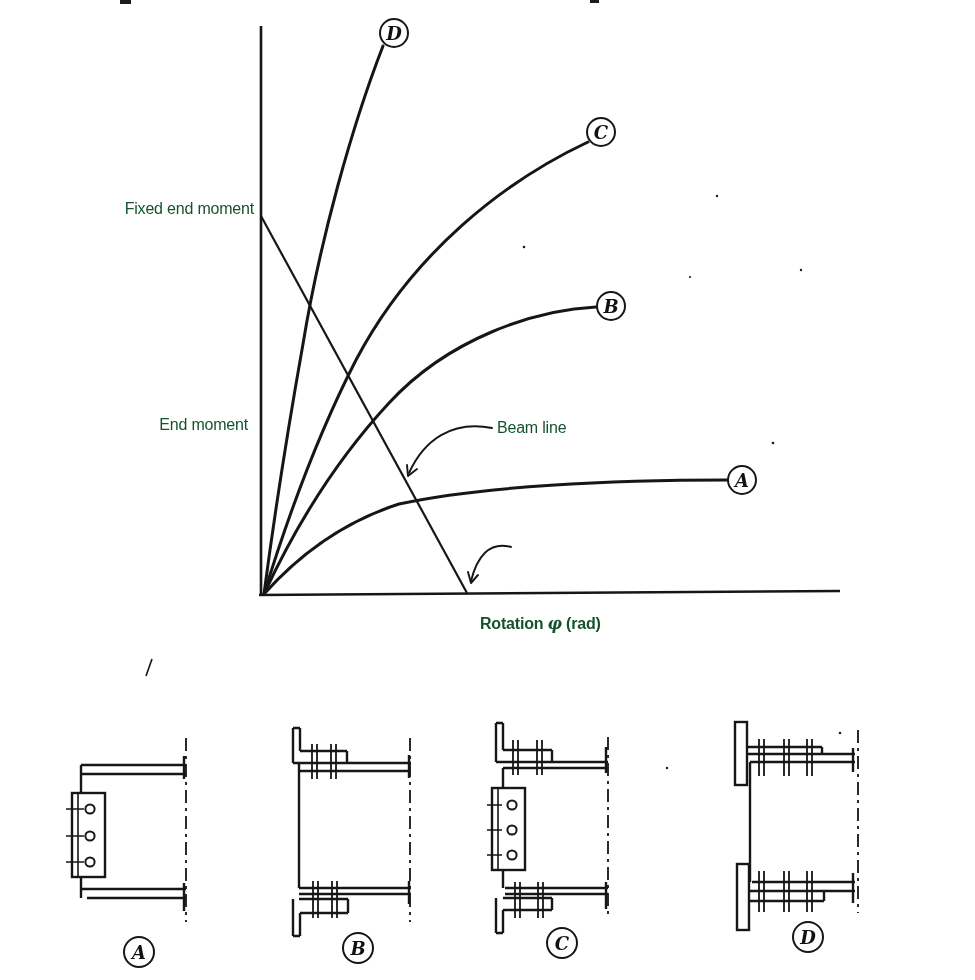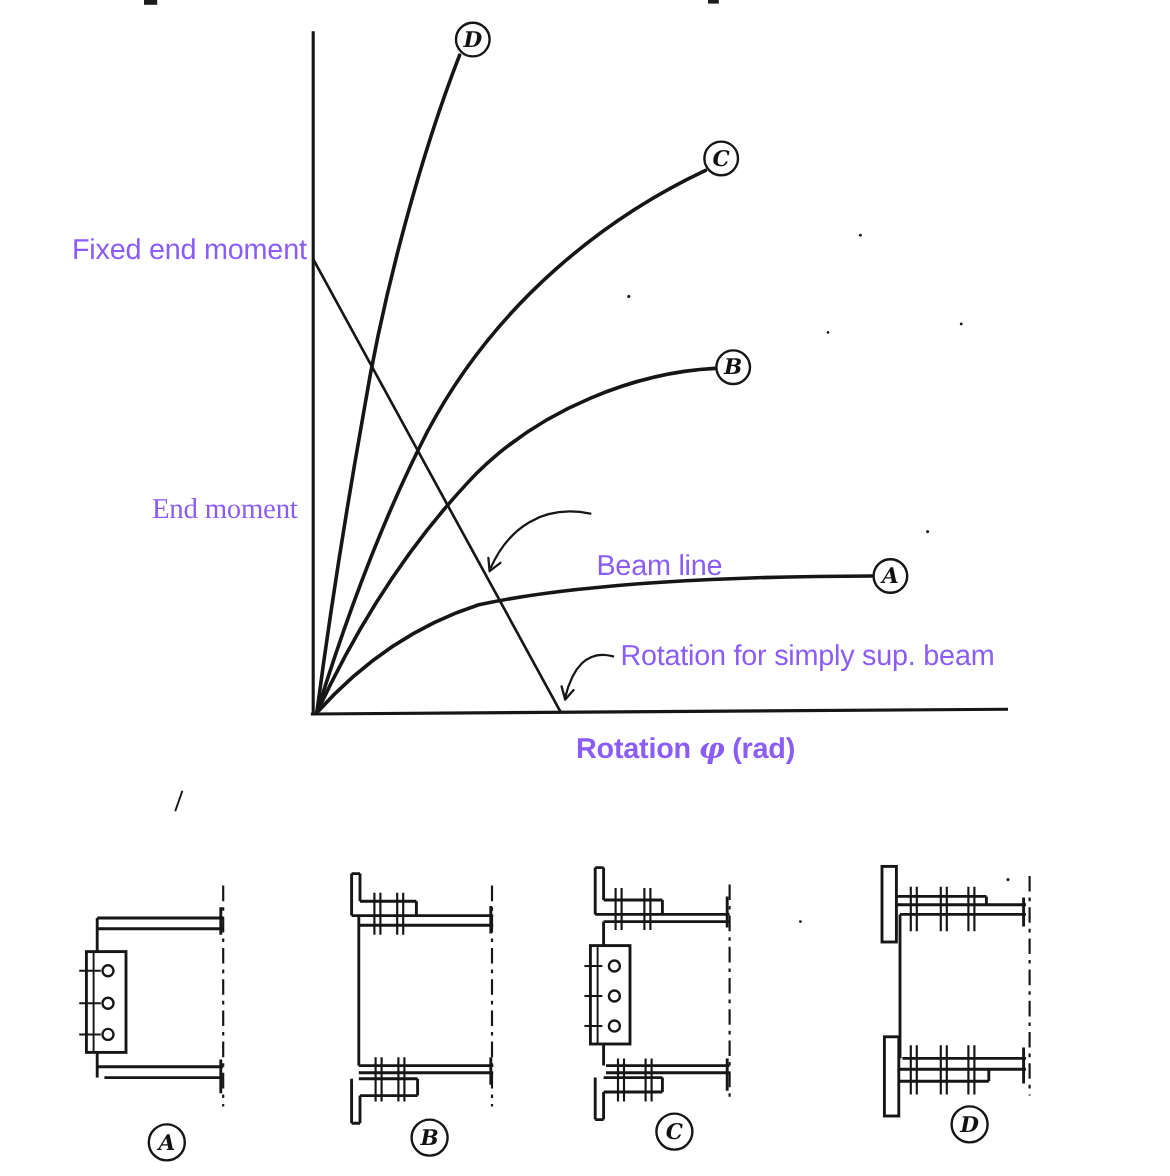--- a/index.html
+++ b/index.html
@@ -2,21 +2,21 @@
 <html><head>
 <meta charset="utf-8">
 <style>
   html,body{margin:0;padding:0;background:#fff;}
   .page{
     position:relative;width:975px;height:980px;background:#fff;overflow:hidden;
     font-family:"Liberation Sans",sans-serif;color:#151515;
   }
   .art{position:absolute;left:0;top:0;width:975px;height:980px;}
   .lbl{
-    position:absolute;font-size:24px;line-height:22px;color:#8b5cf6;
+    position:absolute;font-size:16px;line-height:22px;color:#14532d;
     letter-spacing:-0.2px;white-space:nowrap;
   }
   .lbl .phi{font-style:italic;font-family:"DejaVu Serif",serif;}
   .circ{
     position:absolute;box-sizing:border-box;border:2px solid #161616;border-radius:50%;
     display:flex;align-items:center;justify-content:center;background:#fff;
     font-family:"DejaVu Serif",serif;font-style:italic;font-weight:bold;
     font-size:18px;color:#111;
   }
   .circ.g{width:30px;height:30px;}
@@ -121,25 +121,24 @@
       <path d="M759,739 L759,776 M764,739 L764,776 M784,739 L784,776 M789,739 L789,776 M807,739 L807,776 M812,739 L812,776" stroke-width="1.8"></path>
       <rect x="737" y="864" width="12" height="66" fill="#fff"></rect>
       <path d="M752,882 L855,882 M749,891 L855,891 M853,873 L853,903"></path>
       <path d="M749,901 L824,901 M824,891 L824,901"></path>
       <path d="M759,871 L759,912 M764,871 L764,912 M784,871 L784,912 M789,871 L789,912 M807,871 L807,912 M812,871 L812,912" stroke-width="1.8"></path>
     </g>
   </svg>
 
   <div class="lbl ralign" style="left:60px;top:198px;width:194px;">Fixed end moment</div>
 
-  <div class="lbl ralign" style="left:60px;top:414px;width:188px;font-family:Liberation Serif, serif;">End moment</div>
+  <div class="lbl ralign" style="left:60px;top:414px;width:188px;">End moment</div>
 
-  <div class="lbl" style="left:497px;top:417px;margin-top:44px;">Beam line</div>
+  <div class="lbl" style="left:497px;top:417px;">Beam line</div>
 
-  <div class="lbl" style="left:517px;top:536px;">Rotation for simply sup. beam</div>
 
   <div class="lbl" style="left:480px;top:613px;font-weight:bold;">
     <span>Rotation</span>
     <span class="phi">φ</span>
     <span>(rad)</span>
   </div>
 
   <div class="circ g" style="left:379px;top:18px;">
     <span>D</span>
   </div>

